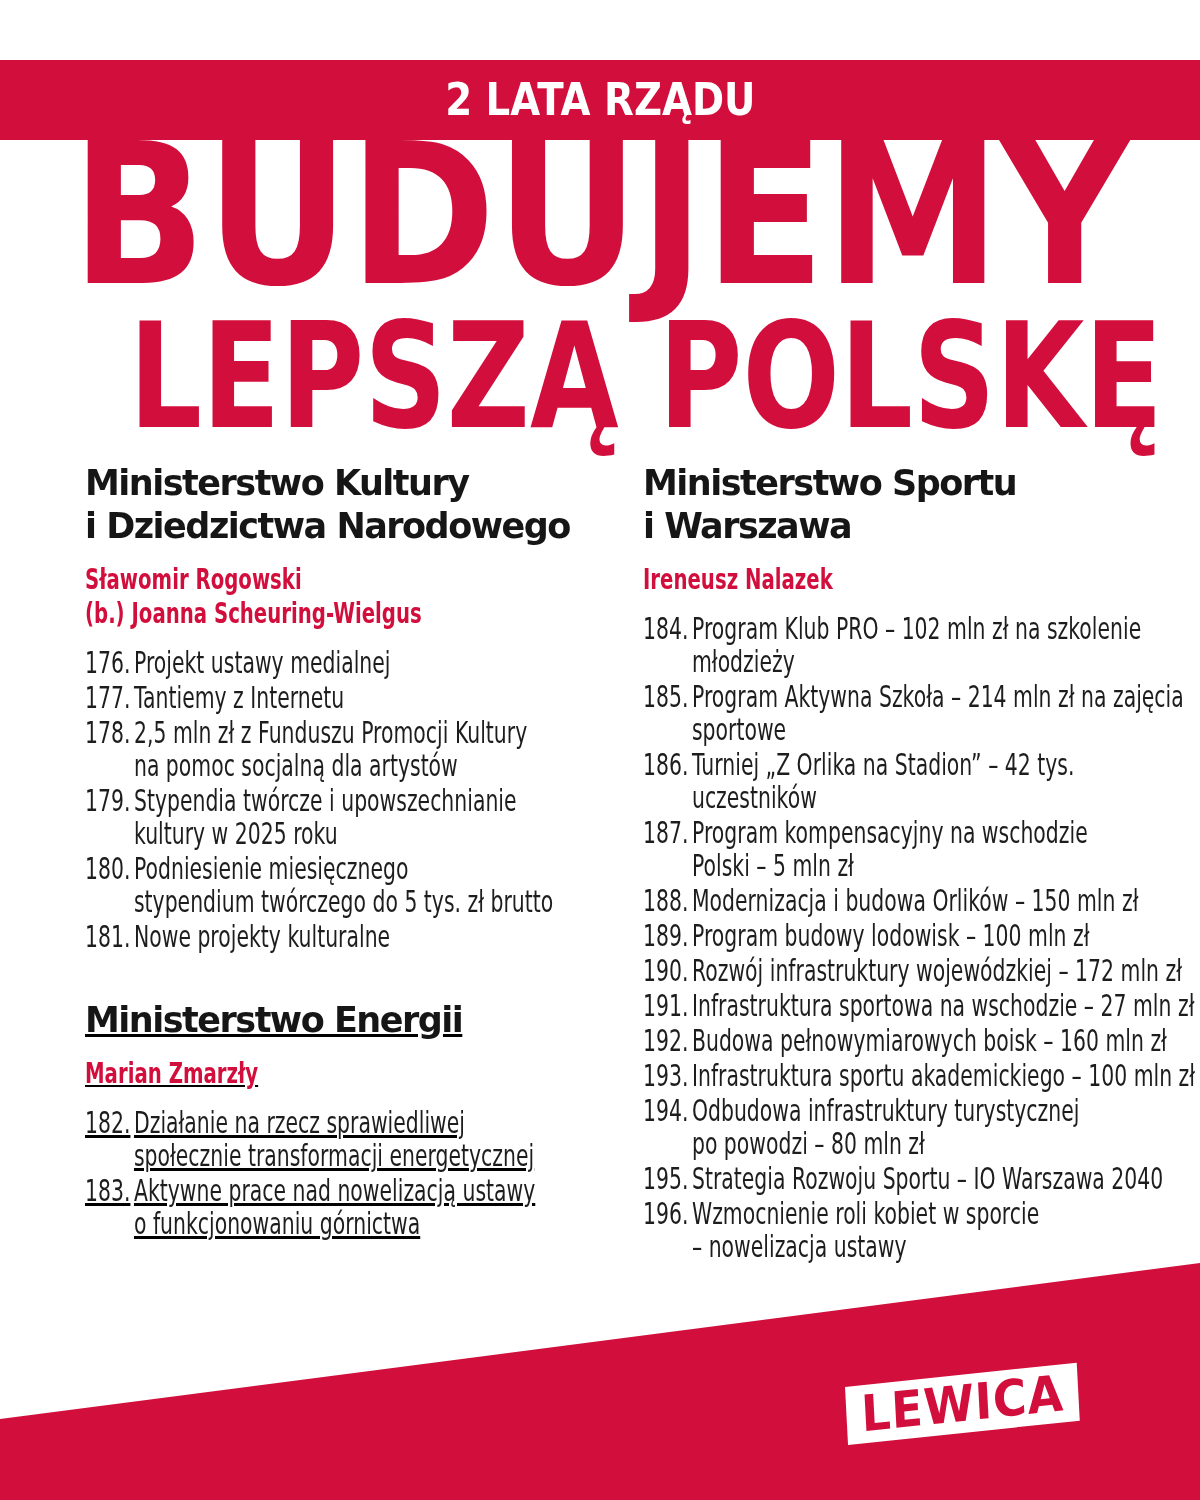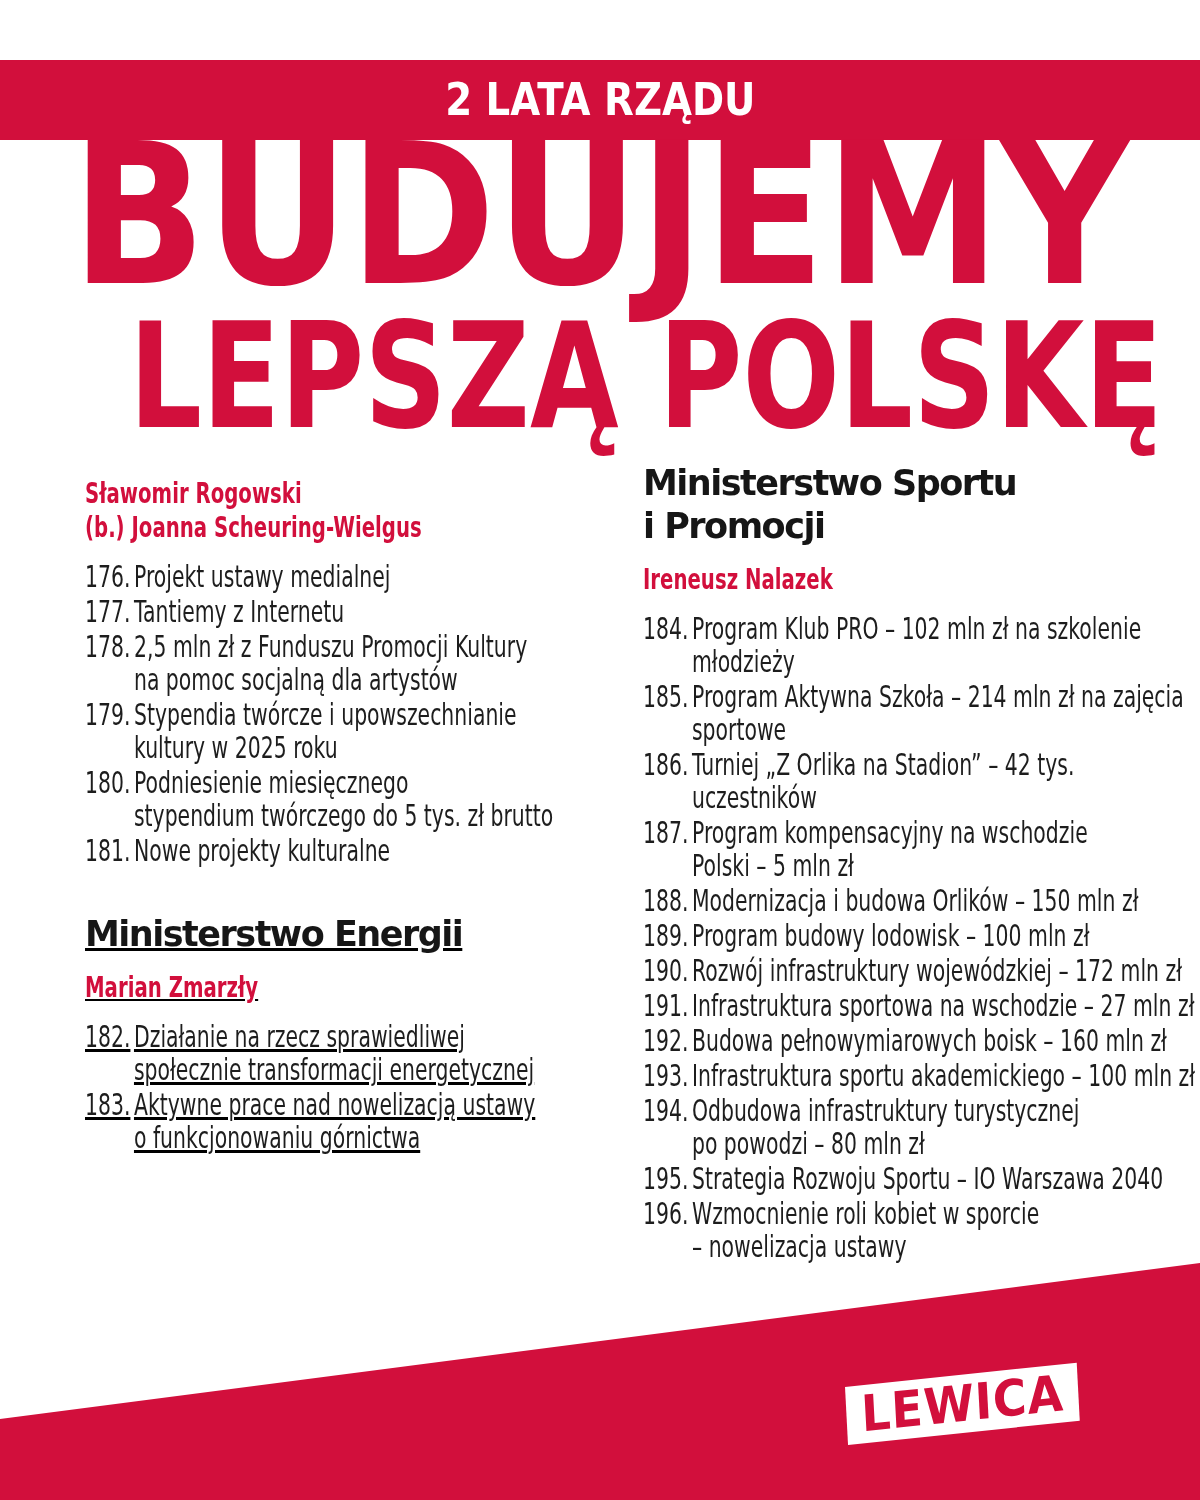--- a/index.html
+++ b/index.html
@@ -79,20 +79,22 @@
 
 <div class="banner">
   <div class="banner-text">2 LATA RZĄDU</div>
 </div>
 
 <div class="title-line1">BUDUJEMY</div>
 <div class="title-line2">LEPSZĄ POLSKĘ</div>
 
 <div class="col col-left">
   <div class="section">
+    <h2 class="ministry">Ministerstwo Kultury
+i Dziedzictwa Narodowego</h2>
     <div class="ministers">Sławomir Rogowski
 (b.) Joanna Scheuring-Wielgus</div>
     <div class="items">
       <div class="item">
         <span class="num">176.</span>
         <span class="txt">Projekt ustawy medialnej</span>
       </div>
       <div class="item">
         <span class="num">177.</span>
         <span class="txt">Tantiemy z Internetu</span>
@@ -133,21 +135,21 @@
         <span class="txt">Aktywne prace nad nowelizacją ustawy
 o funkcjonowaniu górnictwa</span>
       </div>
     </div>
   </div>
 </div>
 
 <div class="col col-right">
   <div class="section">
     <h2 class="ministry">Ministerstwo Sportu
-i Promocji</h2>
+i Warszawa</h2>
     <div class="ministers">Ireneusz Nalazek</div>
     <div class="items">
       <div class="item">
         <span class="num">184.</span>
         <span class="txt">Program Klub PRO – 102 mln zł na szkolenie
 młodzieży</span>
       </div>
       <div class="item">
         <span class="num">185.</span>
         <span class="txt">Program Aktywna Szkoła – 214 mln zł na zajęcia

